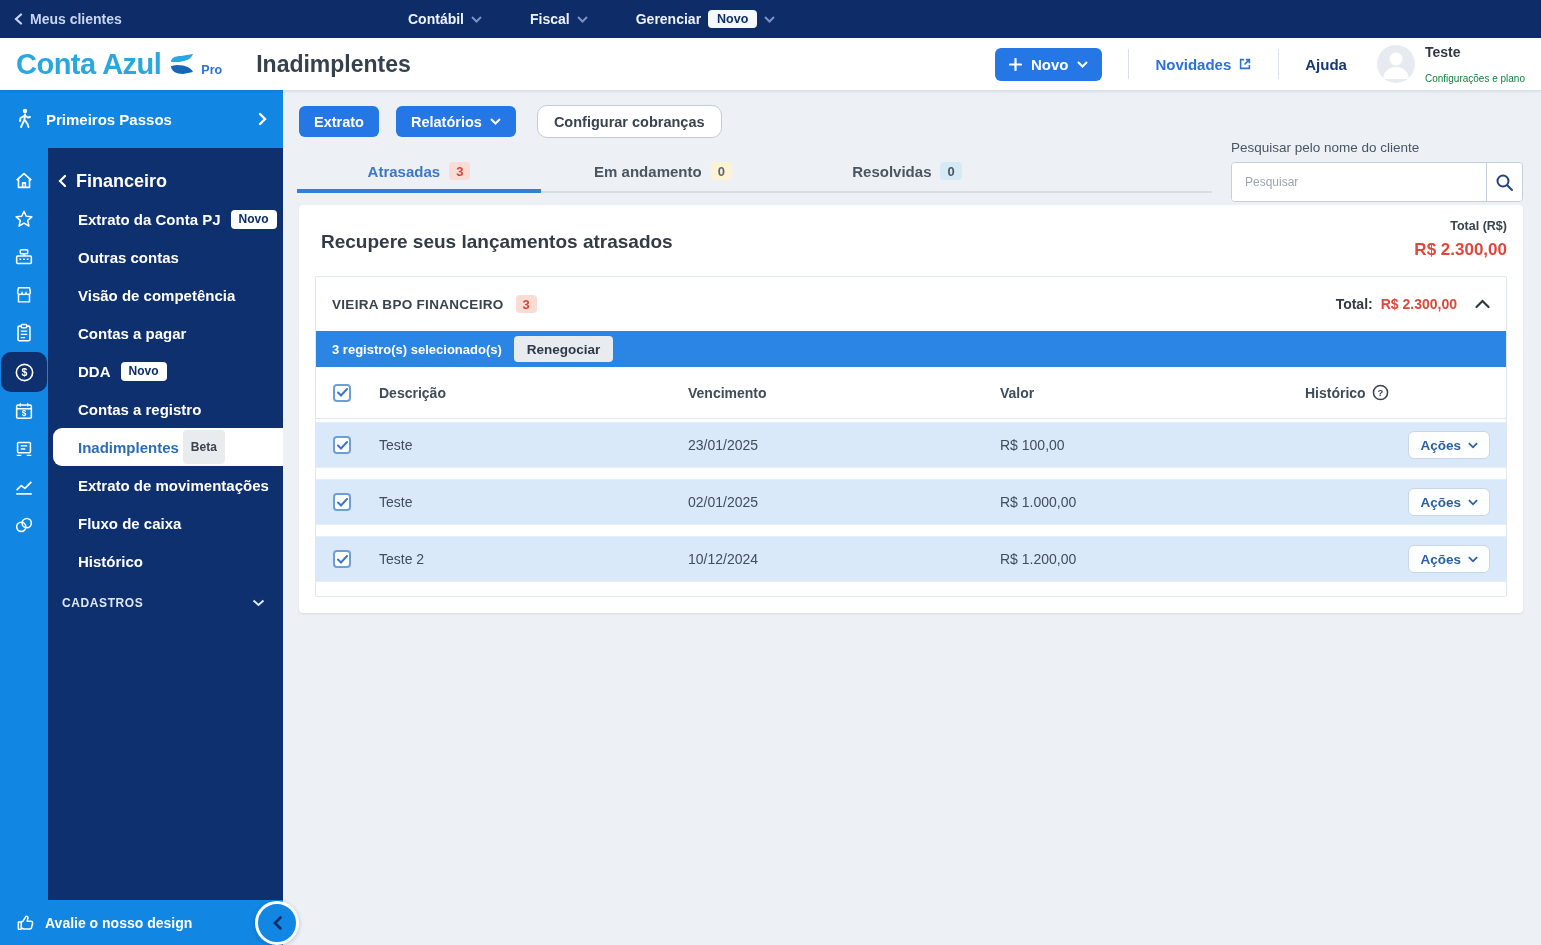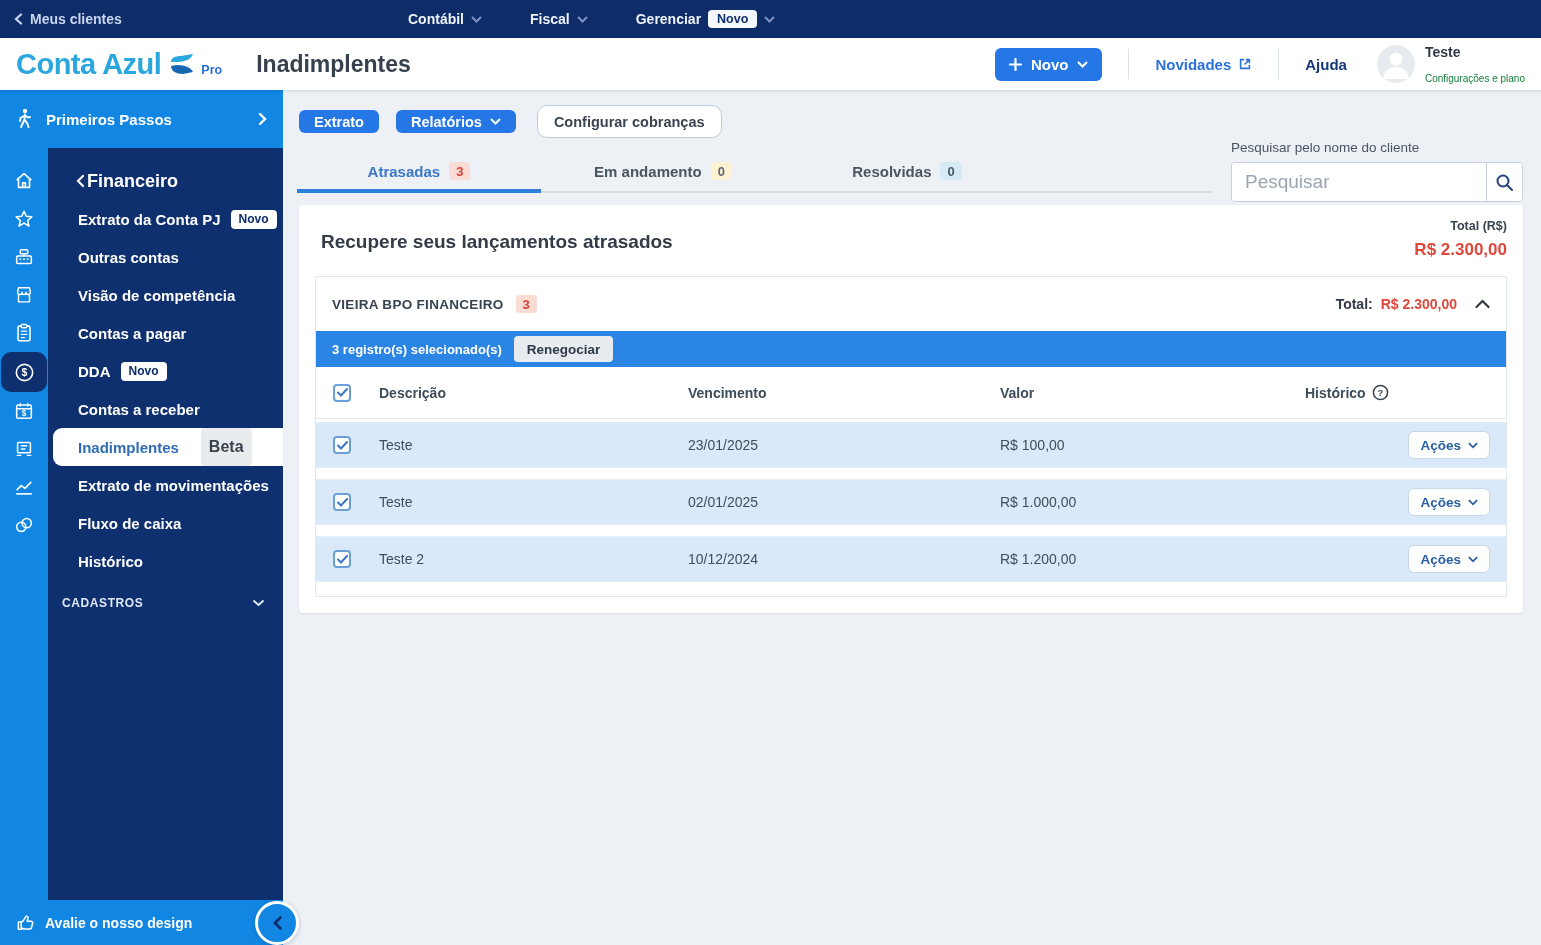--- a/index.html
+++ b/index.html
@@ -44,43 +44,43 @@
   .sidebar { width:283px; display:flex; flex-direction:column; background:#0e306e; position:relative; z-index:4; }
   .pp-block { height:58px; background:#1186e2; display:flex; align-items:center; color:#fff; cursor:pointer; flex-shrink:0; }
   .pp-label { font-size:15px; font-weight:800; margin-left:12px; }
   .pp-chevron { margin-left:auto; margin-right:16px; }
   .pp-icon { margin-left:14px; }
   .side-body { flex:1; display:flex; overflow:hidden; }
   .rail { width:48px; background:#1186e2; display:flex; flex-direction:column; align-items:center; padding-top:14px; flex-shrink:0; }
   .rail-cell { height:38px; width:48px; display:flex; align-items:center; justify-content:center; cursor:pointer; }
   .rail-cell.selected { background:#0e306e; border-radius:10px; width:46px; height:40px; }
   .panel { flex:1; padding-top:14px; color:#fff; }
-  .section-head { height:38px; display:flex; align-items:center; gap:2px; padding-left:28px; font-size:18px; font-weight:800; cursor:pointer; }
+  .section-head { height:38px; display:flex; align-items:center; gap:9px; padding-left:10px; font-size:18px; font-weight:800; cursor:pointer; }
   .menu-item { height:38px; display:flex; align-items:center; padding-left:30px; font-size:15px; font-weight:700; color:#fff; cursor:pointer; }
   .menu-item.selected { background:#fff; color:#2e6cb5; border-radius:9px 0 0 9px; margin-left:5px; padding-left:25px; }
   .badge-novo { background:#fff; color:#0d2d6b; font-size:12px; font-weight:700; border-radius:4px; padding:2.5px 8px; margin-left:10px; }
-  .badge-beta { background:#e9ecef; color:#39424d; font-size:16px; font-weight:700; border-radius:4px; padding:10px 8px; margin-left:22px; }
+  .badge-beta { background:#e9ecef; color:#39424d; font-size:12px; font-weight:700; border-radius:4px; padding:10px 8px; margin-left:4px; }
   .cadastros-row { height:38px; margin-top:4px; display:flex; align-items:center; padding-left:14px; font-size:12px; font-weight:700; letter-spacing:.6px; color:#dfe7f5; cursor:pointer; }
   .cadastros-row svg { margin-left:auto; margin-right:18px; }
   .side-footer { height:45px; background:#1186e2; display:flex; align-items:center; color:#fff; position:relative; flex-shrink:0; }
   .footer-label { font-size:14px; font-weight:800; margin-left:10px; }
   .footer-thumb { margin-left:16px; }
   .collapse-btn { position:absolute; right:-16px; top:50%; transform:translateY(-50%); width:44px; height:44px; border-radius:50%; background:#1186e2; border:3px solid #fff; display:flex; align-items:center; justify-content:center; cursor:pointer; box-shadow:0 1px 4px rgba(20,50,100,.25); }
 
   
   .main { flex:1; position:relative; }
   .toolbar { display:flex; align-items:center; margin:15px 0 0 16px; }
-  .btn-blue { display:flex; align-items:center; gap:8px; background:#2577e5; color:#fff; border:none; border-radius:6px; height:23px; padding:0 15px; font-size:14.5px; font-weight:700; cursor:pointer; font-family:inherit; }
+  .btn-blue { display:flex; align-items:center; gap:8px; background:#2577e5; color:#fff; border:none; border-radius:6px; height:31px; padding:0 15px; font-size:14.5px; font-weight:700; cursor:pointer; font-family:inherit; }
   .btn-blue + .btn-blue { margin-left:17px; }
   .btn-outline { background:#fff; border:1px solid #c2ccd9; color:#3a4350; font-weight:700; font-size:14.5px; height:33px; border-radius:10px; padding:0 16px; margin-left:21px; cursor:pointer; font-family:inherit; }
 
   .search-area { position:absolute; top:50px; right:18px; width:292px; }
   .search-label { font-size:13.5px; color:#4a5563; margin-bottom:7px; }
   .search-group { display:flex; height:40px; border:1px solid #c6cedb; border-radius:4px; background:#fff; overflow:hidden; }
-  .search-group input { flex:1; border:none; outline:none; padding:8px 13px; font-size:19px; color:#b91c1c; font-family:inherit; min-width:0; }
+  .search-group input { flex:1; border:none; outline:none; padding:8px 13px; font-size:12px; color:#b91c1c; font-family:inherit; min-width:0; }
   .search-group input::placeholder { color:#9aa5b1; }
   .search-btn { width:36px; border:none; border-left:1px solid #c6cedb; background:#fff; display:flex; align-items:center; justify-content:center; cursor:pointer; }
 
   .tabs { display:flex; margin:24px 0 0 14px; width:915px; }
   .tab { width:244px; display:flex; align-items:center; justify-content:center; gap:9px; padding-bottom:11px; border-bottom:2px solid #d8dde4; font-size:15px; font-weight:600; color:#4a5560; cursor:pointer; }
   .tab.active { border-bottom:4px solid #2f80d9; padding-bottom:9px; color:#3b77c8; }
   .tab-filler { flex:1; border-bottom:2px solid #d8dde4; }
   .count { font-size:13px; font-weight:700; border-radius:4px; padding:1.5px 7px; }
   .count.red { background:#fadcd4; color:#d6453c; }
   .count.yellow { background:#fdf3d2; color:#5f6672; }
@@ -298,21 +298,21 @@
           <span>Visão de competência</span>
         </div>
         <div class="menu-item">
           <span>Contas a pagar</span>
         </div>
         <div class="menu-item">
           <span>DDA</span>
           <span class="badge-novo">Novo</span>
         </div>
         <div class="menu-item">
-          <span>Contas a receber</span>
+          <span>Contas a registro</span>
         </div>
         <div class="menu-item selected">
           <span>Inadimplentes</span>
           <span class="badge-beta">Beta</span>
         </div>
         <div class="menu-item">
           <span>Extrato de movimentações</span>
         </div>
         <div class="menu-item">
           <span>Fluxo de caixa</span>

